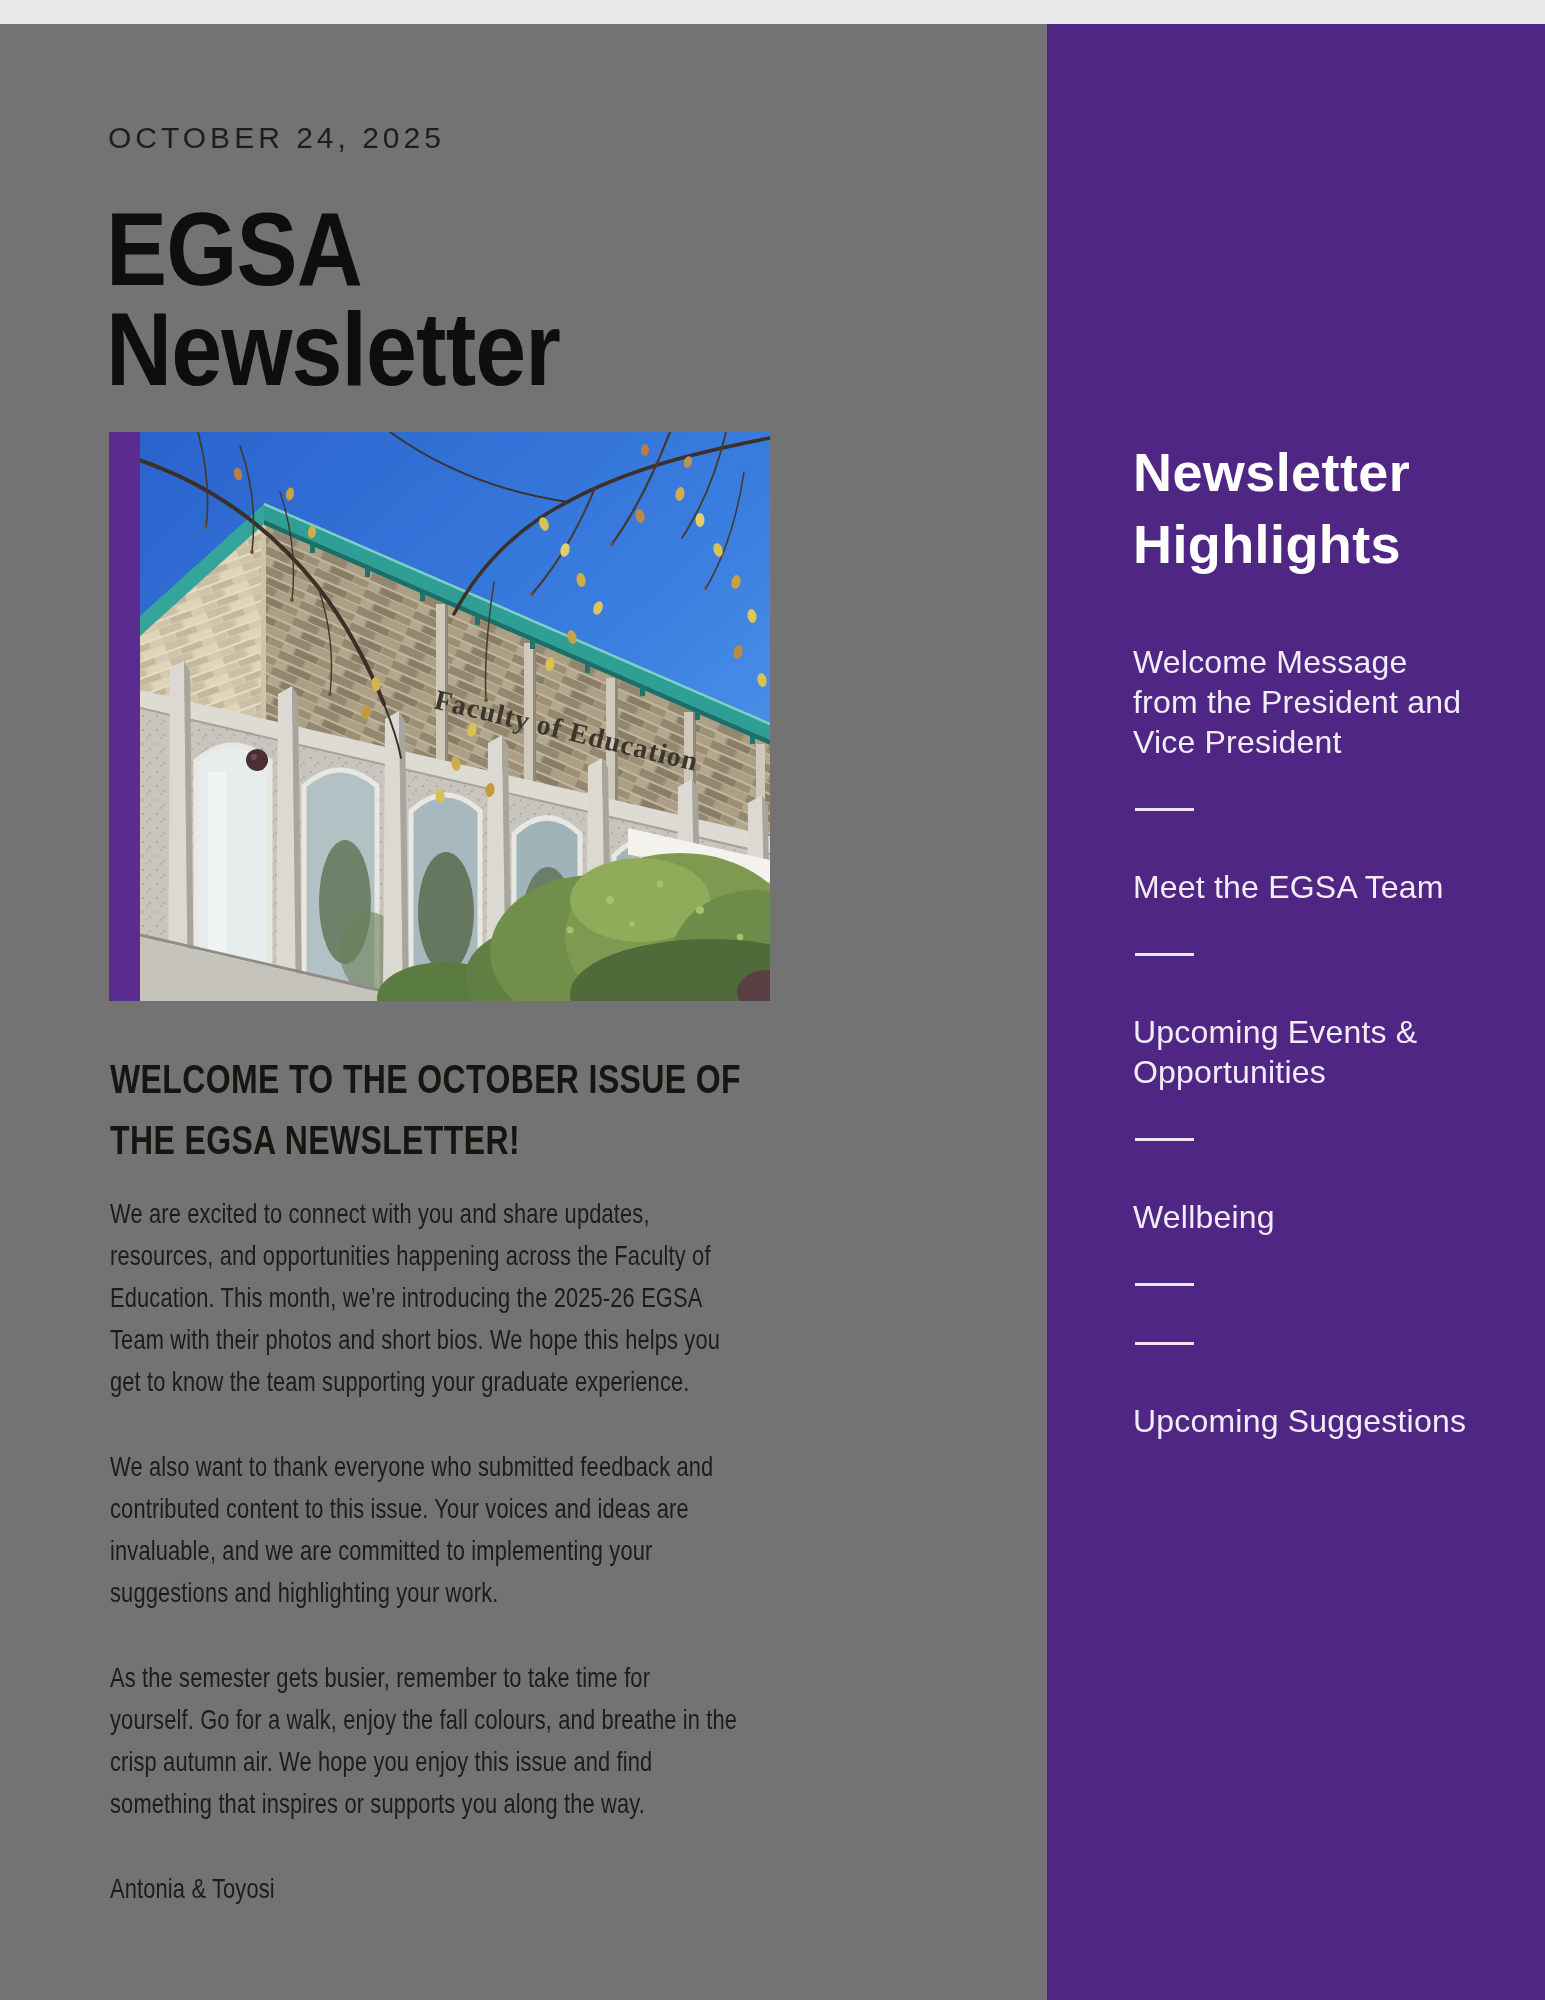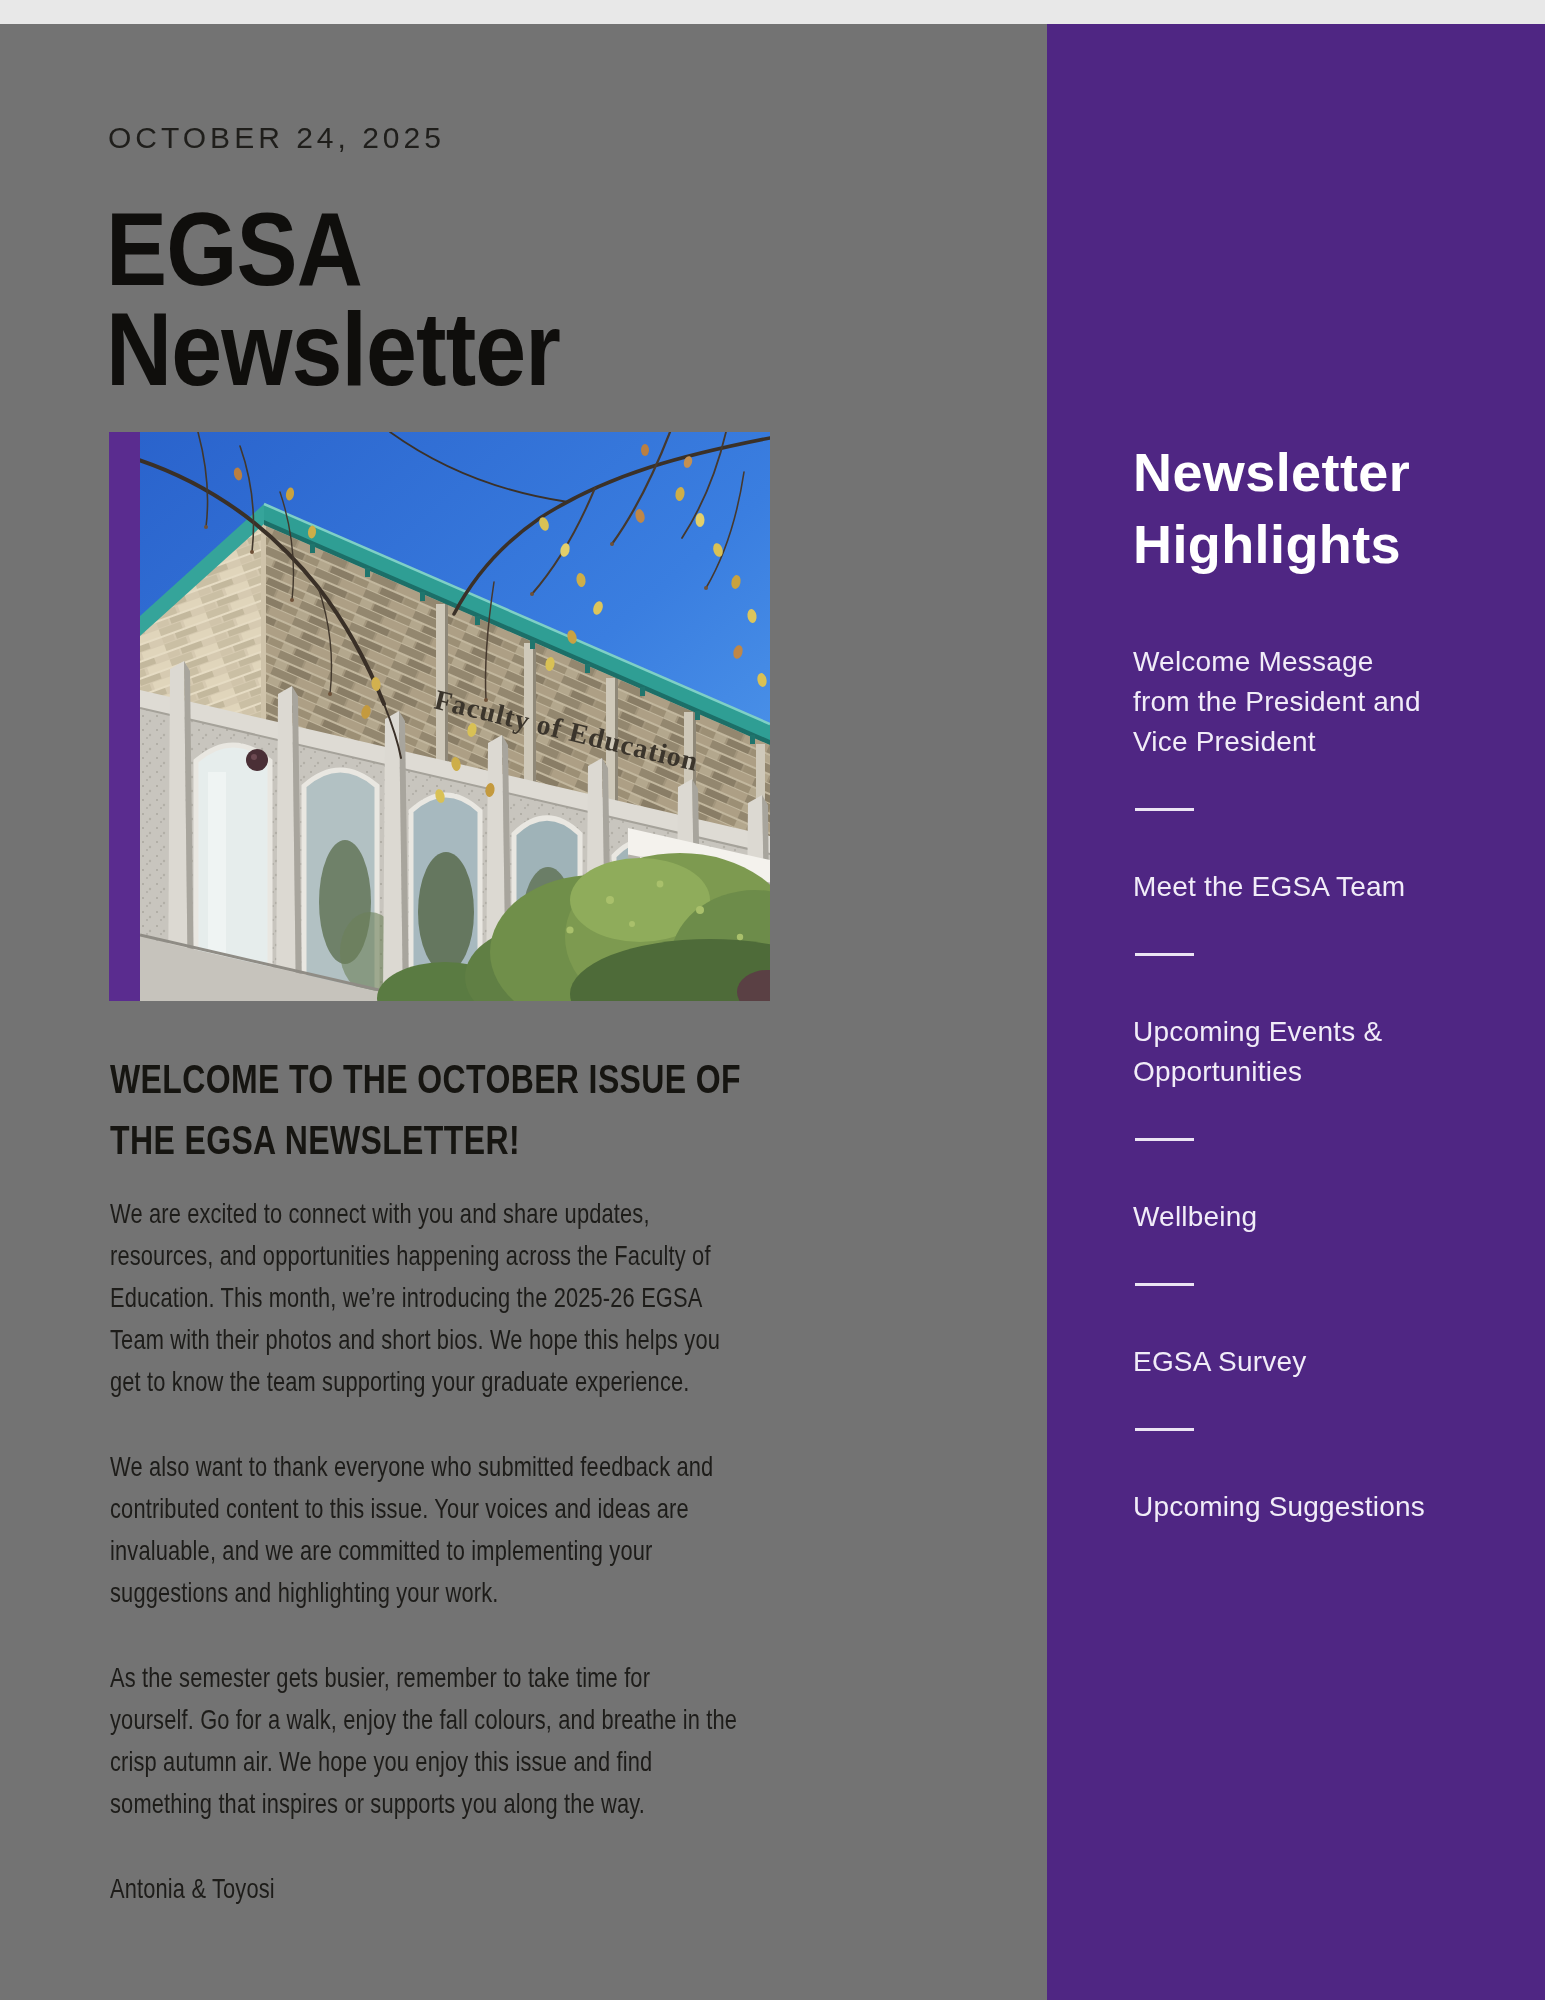--- a/index.html
+++ b/index.html
@@ -36,21 +36,21 @@
   .signature{margin-top:30px !important;}
   
   .sidebar{position:absolute;left:1047px;top:0;width:498px;height:2000px;background:#4F2683;}
   .sidebar-inner{position:absolute;left:86px;top:412px;width:372px;}
   .sidebar-title{
     font-size:54px;line-height:72px;font-weight:700;color:#FFFFFF;letter-spacing:.4px;
     margin:0 0 0 0;white-space:pre-line;
   }
   .hl-item{
     margin-top:62px;margin-bottom:0;
-    font-size:28px;line-height:40px;font-weight:400;color:#F1ECF8;letter-spacing:.2px;
+    font-size:32px;line-height:40px;font-weight:400;color:#F1ECF8;letter-spacing:.2px;
     white-space:pre-line;
   }
   .hl-item ~ .hl-item{margin-top:0;}
   .hl-divider{
     width:59px;height:0;border:none;border-top:3px solid #EBE4F4;
     margin:46px 0 56px 2px;
   }
 </style>
 </head>
 <body>
@@ -304,19 +304,18 @@
 from the President and
 Vice President</div>
       <hr class="hl-divider">
       <div class="hl-item">Meet the EGSA Team</div>
       <hr class="hl-divider">
       <div class="hl-item">Upcoming Events &amp;
 Opportunities</div>
       <hr class="hl-divider">
       <div class="hl-item">Wellbeing</div>
       <hr class="hl-divider">
-      <div class="hl-item">EGSA Survey</div>
       <hr class="hl-divider">
       <div class="hl-item">Upcoming Suggestions</div>
     </div>
   </div>
 
 </div>
 
 </body></html>

